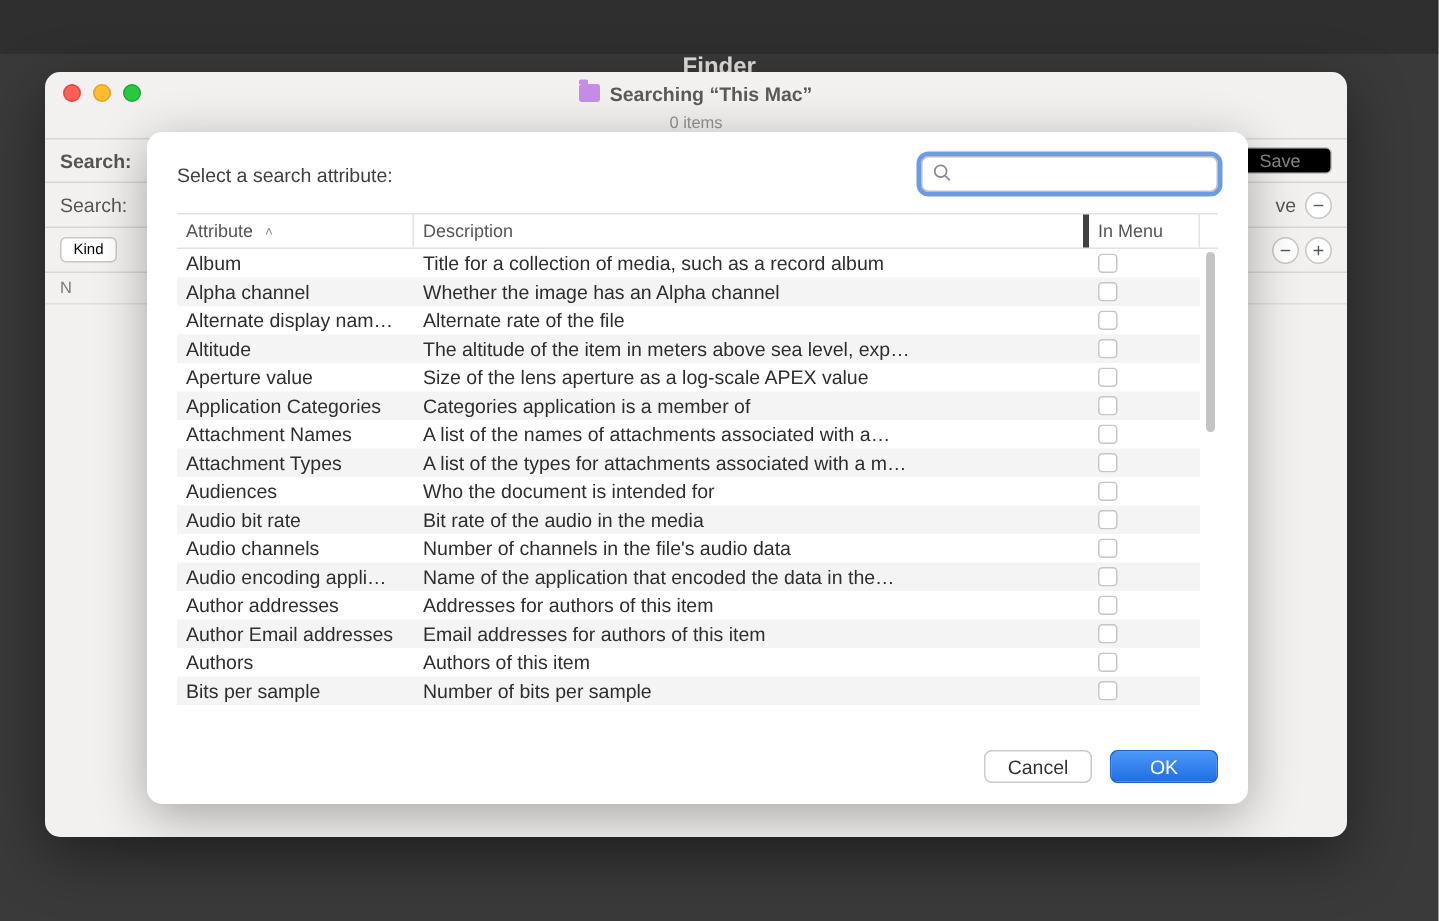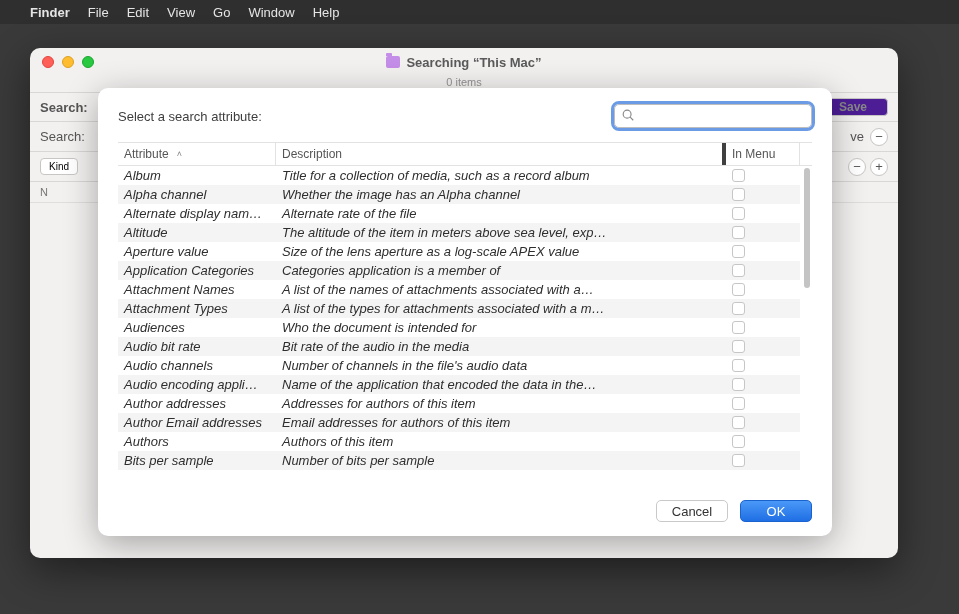--- a/index.html
+++ b/index.html
@@ -1,20 +1,20 @@
 <!DOCTYPE html>
 <html><head>
   <meta charset="utf-8">
   <style>
     * { box-sizing: border-box; margin: 0; padding: 0; font-family: -apple-system, BlinkMacSystemFont, "Helvetica Neue", Arial, sans-serif; }
     html, body { width: 959px; height: 614px; overflow: hidden; }
     body { background: #3a3a3a; }
 
     
-    .menubar { height: 24px; background: #2f2f2f; color: #e5e5e5; display: flex; align-items: center; padding: 6px 12px; font-size: 13px; gap: 18px; }
+    .menubar { height: 24px; background: #2f2f2f; color: #e5e5e5; display: flex; align-items: center; padding: 18px 12px; font-size: 16px; gap: 18px; flex-direction: column; }
     .menubar .apple { font-size: 15px; }
     .menubar .app { font-weight: 700; }
     .menubar span { cursor: default; }
 
     
     .finder-window { position: absolute; left: 30px; top: 48px; width: 868px; height: 510px; background: #f3f1f0; border-radius: 10px; box-shadow: 0 12px 40px rgba(0,0,0,.45); overflow: hidden; }
     .titlebar { height: 28px; display: flex; align-items: center; position: relative; }
     .traffic { display: flex; gap: 8px; margin-left: 12px; }
     .dot { width: 12px; height: 12px; border-radius: 50%; }
     .dot.red { background: #ff5f57; border: 1px solid #e1453e; }
@@ -43,37 +43,37 @@
     .dlg-search .mag { position: absolute; left: 7px; top: 4px; width: 14px; height: 14px; }
 
     .table-head { display: flex; border-top: 1px solid #e2e2e2; border-bottom: 1px solid #e2e2e2; font-size: 12px; color: #555; }
     .th { padding: 4px 6px; display: flex; align-items: center; gap: 8px; }
     .th.attr { width: 158px; border-right: 1px solid #e2e2e2; }
     .th.desc { flex: 1; border-right: 4px solid #404040; }
     .th.inmenu { width: 74px; border-right: 1px solid #e2e2e2; }
     .th.spacer { width: 12px; }
     .sort-caret { font-size: 9px; color: #888; }
 
-    .table-body { flex: 1; overflow: hidden; position: relative; font-style: italic; }
+    .table-body { flex: 1; overflow: hidden; position: relative; }
     .table-rows { position: absolute; left: 0; right: 12px; top: 0; }
     .scrollbar { position: absolute; right: 2px; top: 2px; width: 6px; height: 120px; background: #c4c4c4; border-radius: 3px; }
     .tr { display: flex; font-size: 13px; color: #2e2e2e; height: 19px; align-items: center; }
     .tr:nth-child(even) { background: #f4f4f4; }
     .td { padding: 0 6px; white-space: nowrap; overflow: hidden; text-overflow: ellipsis; }
     .td.attr { width: 158px; }
     .td.desc { flex: 1; }
     .td.inmenu { width: 74px; display: flex; justify-content: flex-start; }
     .chk { width: 13px; height: 13px; border: 1px solid #c6c6c6; border-radius: 3px; background: #fff; }
 
     .dlg-footer { display: flex; justify-content: flex-end; gap: 12px; margin-top: 14px; }
     .btn { width: 72px; height: 22px; border-radius: 5px; font-size: 13px; display: flex; align-items: center; justify-content: center; cursor: default; }
     .btn.default { background: linear-gradient(#4a98f7, #1f6fe5); color: #fff; border: 1px solid #1a63cf; }
     .btn.cancel { background: #fff; color: #333; border: 1px solid #c9c9c9; }
 
-    .savebtn { font-size: 12px; padding: 1px 20px; border: 1px solid #c8c6c5; border-radius: 4px; background: #4c1d95; color: #888; font-weight: bold; }
+    .savebtn { font-size: 12px; padding: 1px 20px; border: 1px solid #c8c6c5; border-radius: 4px; background: #000000; color: #888; }
   </style>
 </head>
 <body>
 
 <div class="menubar">
   <span class="apple"></span>
   <span class="app">Finder</span>
   <span>File</span>
   <span>Edit</span>
   <span>View</span>

